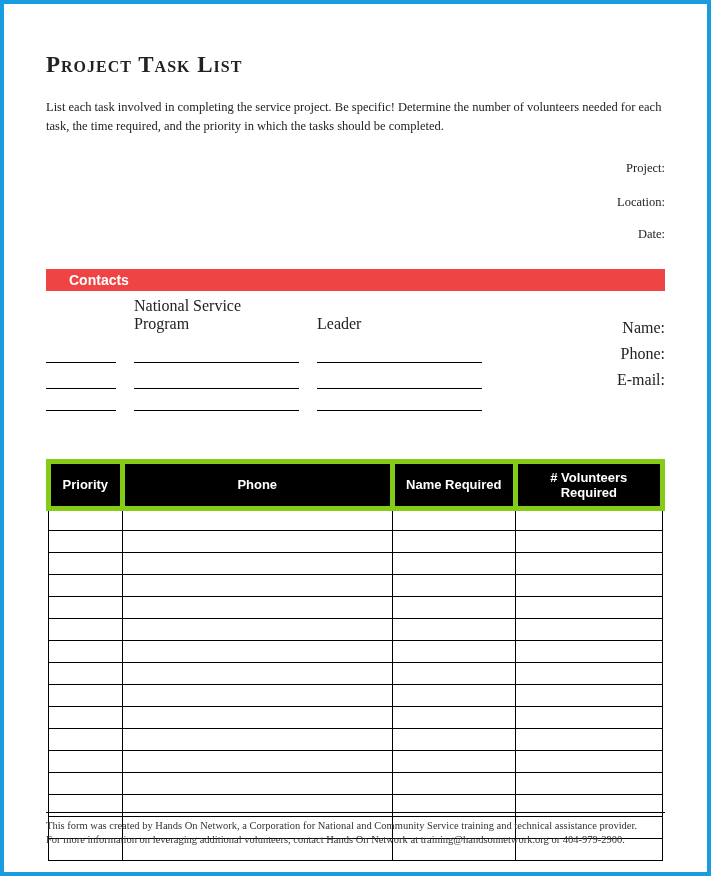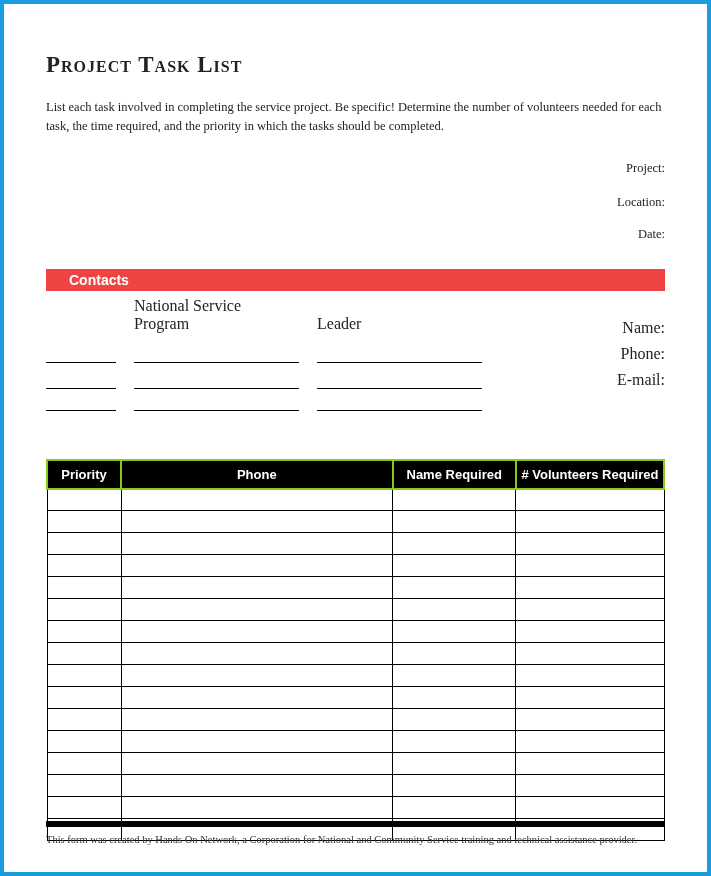--- a/index.html
+++ b/index.html
@@ -72,38 +72,38 @@
     width: 100%;
     border-collapse: collapse;
     font-family: Arial, Helvetica, sans-serif;
     font-size: 13px;
   }
   table.tasks th {
     background: #000;
     color: #fff;
     font-weight: bold;
     padding: 6px 4px;
-    border: 2px solid #84cc16;
+    border: 5px solid #84cc16;
     text-align: center;
     vertical-align: middle;
   }
   table.tasks td {
     border: 1px solid #000;
     height: 22px;
   }
   .col-priority { width: 12%; }
   .col-task { width: 44%; }
   .col-time { width: 20%; }
   .col-vols { width: 24%; }
   .footer {
     position: absolute;
     bottom: 24px;
     left: 42px;
     right: 42px;
-    border-top: 6px solid #000000;
+    border-top: 1px solid #000000;
     padding-top: 6px;
     font-size: 10.5px;
     line-height: 1.4;
     color: #333;
   }
 </style>
 </head>
 <body>
 
 <h1 class="title">Project Task List</h1>
@@ -249,13 +249,14 @@
         <td></td>
         <td></td>
         <td></td>
         <td></td>
       </tr>
     </tbody>
 </table>
 
 <div class="footer">
   <div>This form was created by Hands On Network, a Corporation for National and Community Service training and technical assistance provider.</div>
+  <div>For more information on leveraging additional volunteers, contact Hands On Network at training@handsonnetwork.org or 404-979-2900.</div>
 </div>
 
 </body></html>

